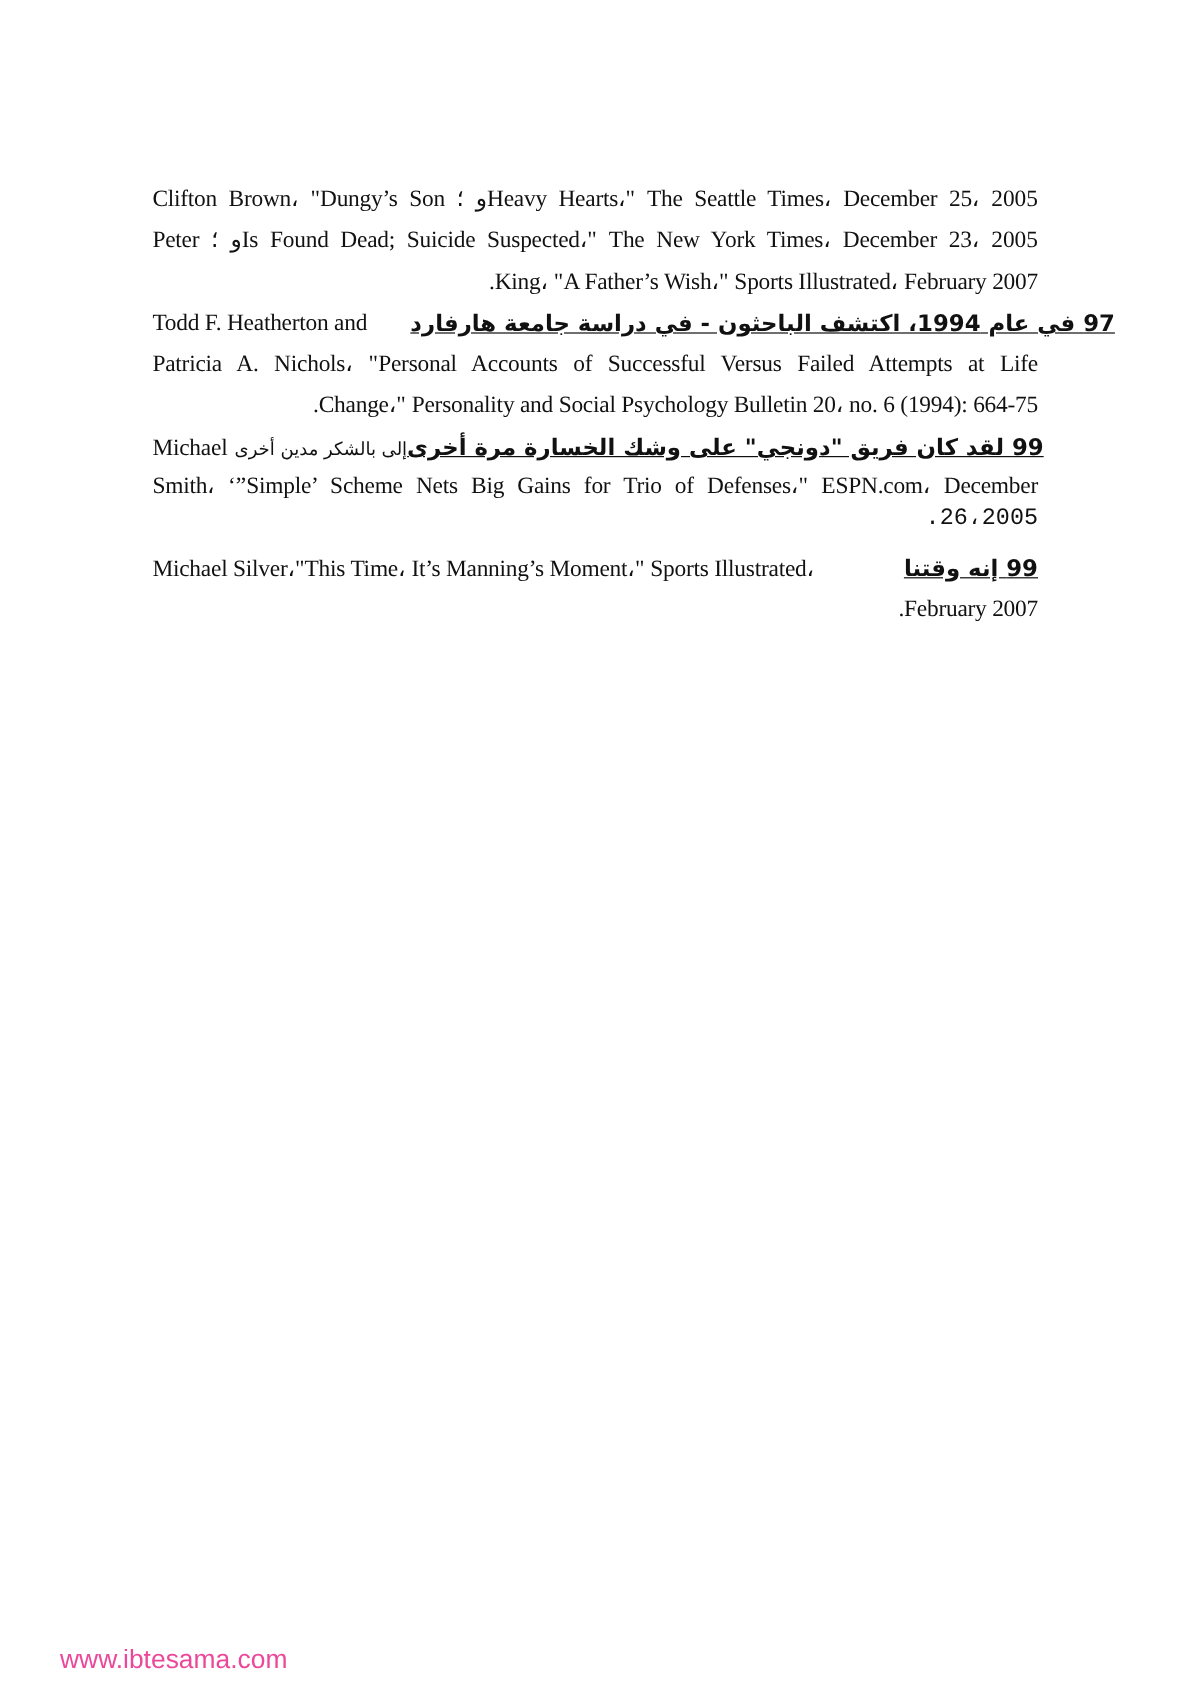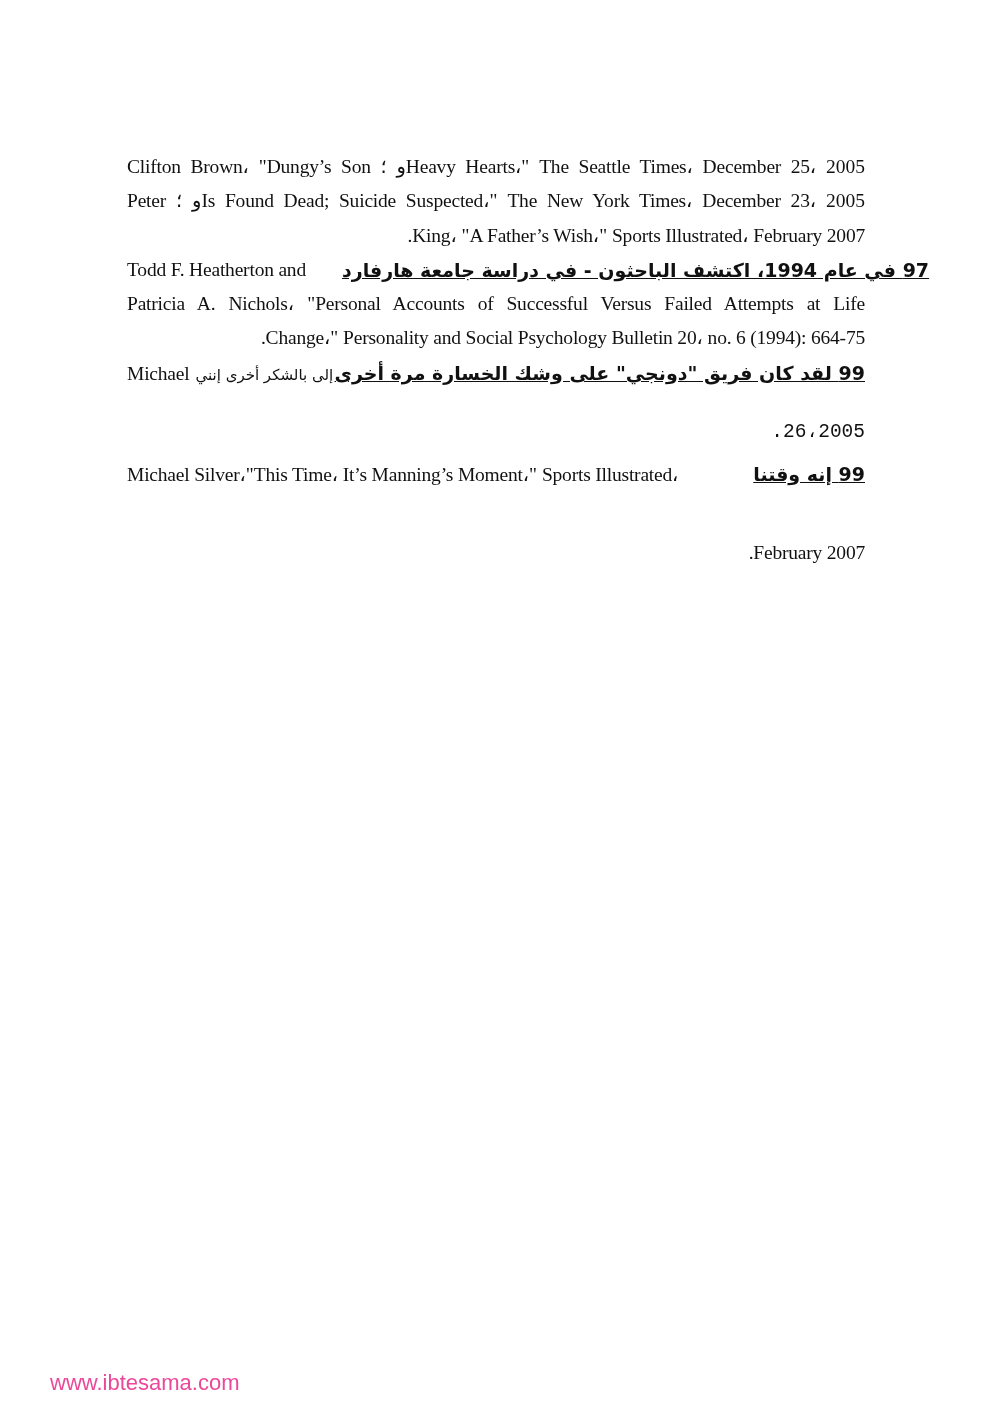--- a/index.html
+++ b/index.html
@@ -38,28 +38,29 @@
     <span>Todd F. Heatherton and</span>
     <span class="ar" dir="rtl">97 في عام 1994، اكتشف الباحثون - في دراسة جامعة هارفارد</span>
   </div>
 
   <div class="line just" style="top:292px;">Patricia A. Nichols، "Personal Accounts of Successful Versus Failed Attempts at Life</div>
   <div class="line right" style="top:326px;">.Change،" Personality and Social Psychology Bulletin 20، no. 6 (1994): 664-75</div>
 
   <div class="line" style="top:361px; display:flex; justify-content:space-between; align-items:baseline;">
     <span style="display:flex; gap:6px; align-items:baseline;">
       <span>Michael</span>
-      <span class="ar-light" dir="rtl">إلى بالشكر أخرى إنني</span>
+      <span class="ar-light" dir="rtl">إلى بالشكر مدين أخرى</span>
     </span>
     <span class="ar" dir="rtl">99 لقد كان فريق "دونجي" على وشك الخسارة مرة أخرى</span>
   </div>
 
+  <div class="line just" style="top:394px;">Smith، ‘”Simple’ Scheme Nets Big Gains for Trio of Defenses،" ESPN.com، December</div>
   <div class="line right" style="top:420px;font-family:Liberation Mono, monospace;">.26،2005</div>
 
   <div class="line" style="top:462px; display:flex; justify-content:space-between; align-items:baseline;">
     <span>Michael Silver،"This Time، It’s Manning’s Moment،" Sports Illustrated،</span>
     <span class="ar" dir="rtl">99 إنه وقتنا</span>
   </div>
 
-  <div class="line right" style="top:496px;margin-top:45px;">.February 2007</div>
+  <div class="line right" style="top:496px;">.February 2007</div>
 
   <div class="watermark">www.ibtesama.com</div>
 </div>
 
 </body></html>

